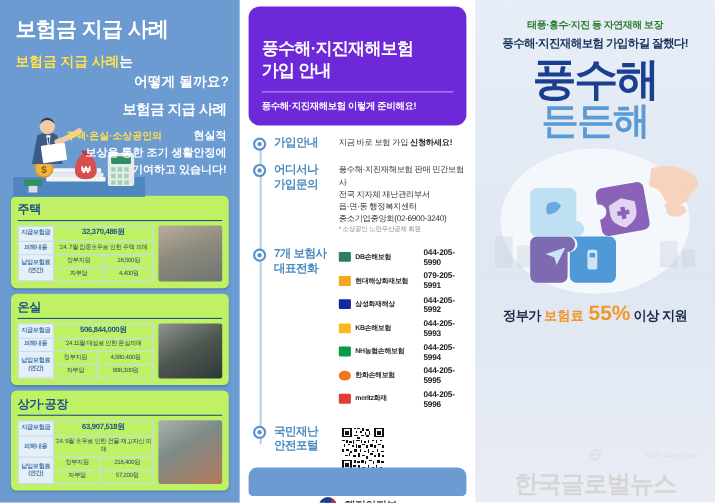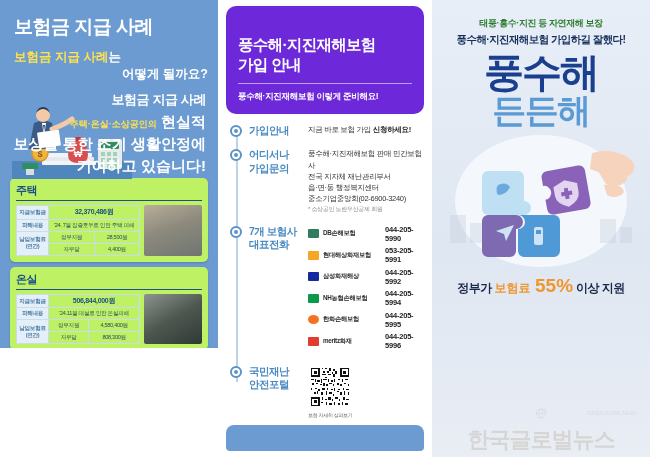--- a/index.html
+++ b/index.html
@@ -5,35 +5,35 @@
   * { margin:0; padding:0; box-sizing:border-box; }
   body {
     width:650px; height:457px; overflow:hidden;
     background:#ffffff;
     font-family:"Liberation Sans","DejaVu Sans",sans-serif;
   }
   .page { position:relative; width:650px; height:457px; display:flex; gap:0; }
 
   
   .panel-left {
-    position:relative; width:218px; height:348px;
+    position:relative; width:218px; height:457px;
     background:#6b9bd1; overflow:hidden;
     padding:8px 10px 0 10px;
   }
   .pl-title { color:#ffffff; font-size:19px; font-weight:bold; letter-spacing:-0.5px; margin:6px 0 6px 4px; }
   .pl-sub { margin-left:4px; line-height:1.25; }
   .pl-sub .hl { color:#ffe14d; font-size:12.5px; font-weight:bold; }
   .pl-sub .nm { color:#ffffff; font-size:12.5px; font-weight:bold; }
   .pl-sub2 { color:#ffffff; font-size:12.5px; font-weight:bold; margin-left:4px;text-align:right; }
 
   .pl-hero { position:relative; height:86px; margin-top:4px; }
   .pl-hero-text { position:absolute; right:2px; top:4px; text-align:right; line-height:1.45; }
   .pl-hero-text .h1 { color:#ffffff; font-size:13px; font-weight:bold; letter-spacing:-0.4px; }
   .pl-hero-text .h2 { color:#ffe14d; font-size:9px; font-weight:bold; }
-  .pl-hero-text .h3 { color:#ffffff; font-size:15px; font-weight:bold; }
+  .pl-hero-text .h3 { color:#ffffff; font-size:10px; font-weight:bold;margin-left:26px; }
 
   
   .illus { position:absolute; left:2px; bottom:-6px; width:120px; height:84px; }
 
   
   .case-card {
     background:#bef264; border-radius:5px; padding:5px 6px 6px 6px;
     margin-top:5px; box-shadow:0 1px 2px rgba(0,0,0,.18);
   }
   .case-head { color:#1d4f8b; font-size:11px; font-weight:bold; border-bottom:1.5px solid #1d4f8b;
@@ -299,26 +299,31 @@
         </div>
         <div class="ins-rows">
           <div class="ins-row">
             <span class="ins-logo" style="background:#2e7d5c"></span>
             <span class="ins-name">DB손해보험</span>
             <span class="ins-tel">044-205-5990</span>
           </div>
           <div class="ins-row">
             <span class="ins-logo" style="background:#f5a623"></span>
             <span class="ins-name">현대해상화재보험</span>
-            <span class="ins-tel">053-205-5991</span>
+            <span class="ins-tel">079-205-5991</span>
           </div>
           <div class="ins-row">
             <span class="ins-logo" style="background:#1428a0"></span>
             <span class="ins-name">삼성화재해상</span>
             <span class="ins-tel">044-205-5992</span>
+          </div>
+          <div class="ins-row">
+            <span class="ins-logo" style="background:#ffb81c"></span>
+            <span class="ins-name">KB손해보험</span>
+            <span class="ins-tel">044-205-5993</span>
           </div>
           <div class="ins-row">
             <span class="ins-logo" style="background:#0a9a4a"></span>
             <span class="ins-name">NH농협손해보험</span>
             <span class="ins-tel">044-205-5994</span>
           </div>
           <div class="ins-row">
             <span class="ins-logo" style="background:#f37321;border-radius:50%"></span>
             <span class="ins-name">한화손해보험</span>
             <span class="ins-tel">044-205-5995</span>

